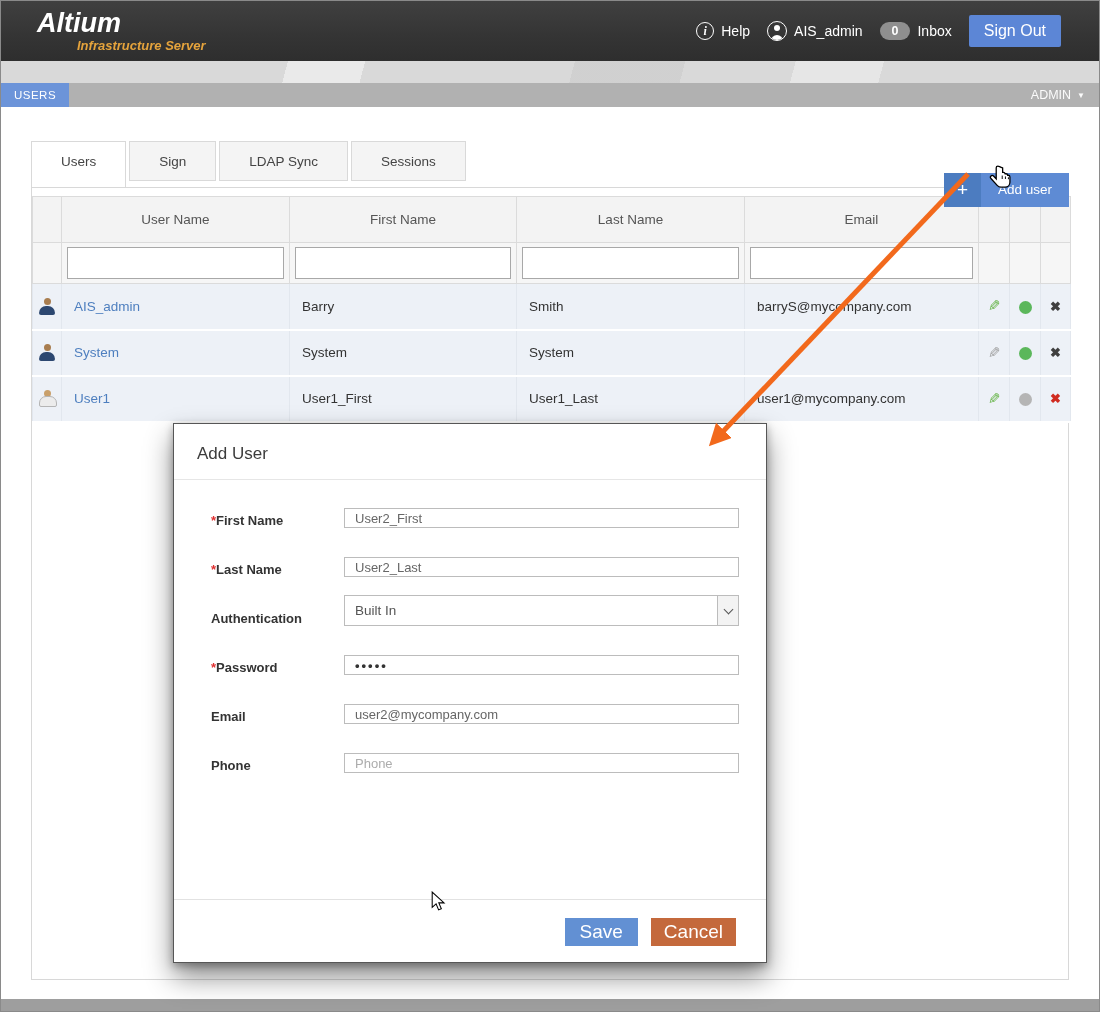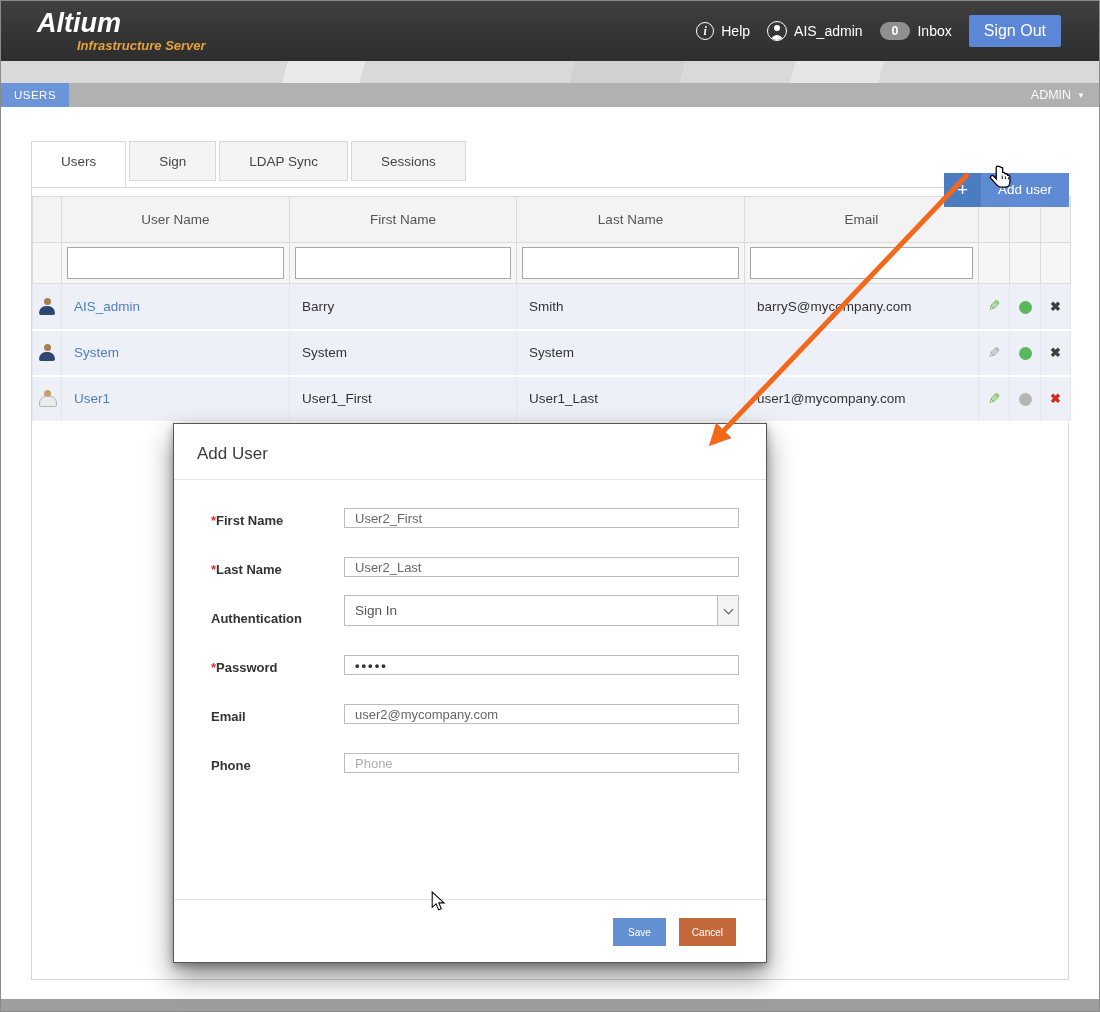--- a/index.html
+++ b/index.html
@@ -78,21 +78,21 @@
   .field-input::placeholder { color:#acacac; }
   .select-box { position:relative; width:395px; height:31px; border:1px solid #bcbcbc; display:flex; align-items:center; padding-left:10px; color:#555; font-size:13.5px; cursor:pointer; background:#fff; }
   .select-arrow { position:absolute; right:0; top:0; bottom:0; width:21px; background:#f3f3f3; border-left:1px solid #bcbcbc; display:flex; align-items:center; justify-content:center; }
   .chev { width:7px; height:7px; border-right:1.5px solid #555; border-bottom:1.5px solid #555; transform:rotate(45deg); margin-top:-3px; }
   .input-holder { position:relative; }
   .roles-list { position:absolute; top:31px; left:0; width:395px; background:#fff; border:1px solid #b5b5b5; border-top:none; z-index:6; }
   .role-option { height:22px; line-height:22px; padding-left:10px; font-size:13px; color:#333; letter-spacing:.6px; cursor:pointer; }
   .role-option.selected { background:#35599c; color:#fff; }
   .modal-divider2 { position:absolute; left:0; right:0; top:475px; border-top:1px solid #e2e2e2; z-index:1; }
   .modal-buttons { position:absolute; right:30px; top:494px; display:flex; gap:13px; z-index:2; }
-  .btn { border:none; height:28px; color:#fff; font-size:10px; font-family:inherit; cursor:pointer; }
+  .btn { border:none; height:28px; color:#fff; font-size:19px; font-family:inherit; cursor:pointer; }
   .btn-save { background:#6290d3; padding:0 15px; }
   .btn-cancel { background:#c4693c; padding:0 13px; }
 
   
   .arrow-overlay { position:absolute; left:0; top:0; width:1100px; height:1012px; z-index:20; pointer-events:none; }
   .cursor { position:absolute; z-index:30; pointer-events:none; }
   .footer-bar { position:absolute; left:0; right:0; bottom:0; height:12px; background:#9e9e9e; }
 </style>
 </head>
 <body>
@@ -222,21 +222,21 @@
       </div>
 
       <div class="field-row">
         <div class="field-label"><span class="asterisk">*</span><span>Last Name</span></div>
         <input class="field-input" value="User2_Last" style="">
       </div>
 
       <div class="field-row">
         <div class="field-label"><span>Authentication</span></div>
         <div class="select-box">
-          <span>Sign In</span>
+          <span>Built In</span>
           <span class="select-arrow">
               <i class="chev"></i>
             </span>
         </div>
       </div>
 
 
       <div class="field-row">
         <div class="field-label"><span class="asterisk">*</span><span>Password</span></div>
         <input class="field-input" style="letter-spacing: 2px; font-weight: bold; color: rgb(51, 51, 51);" value="•••••">

